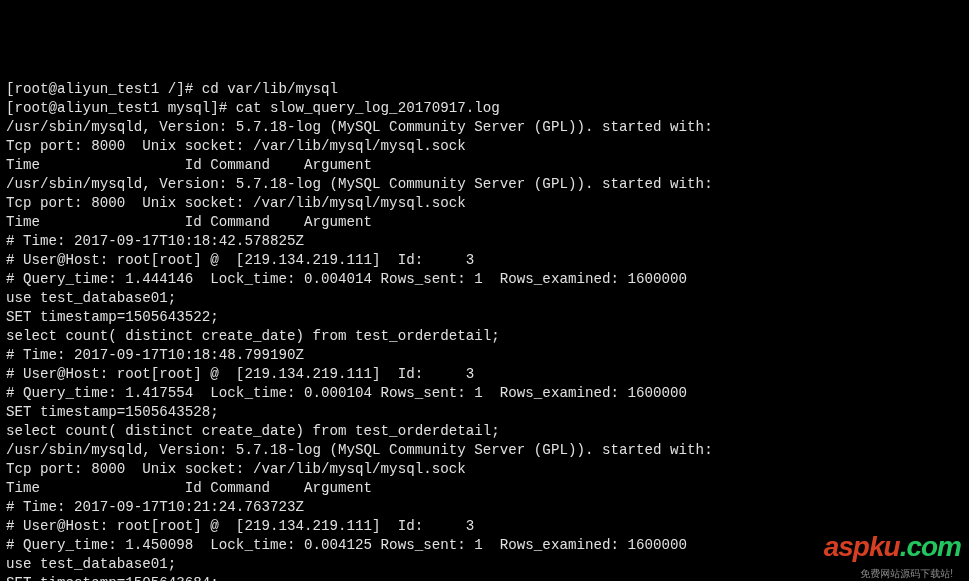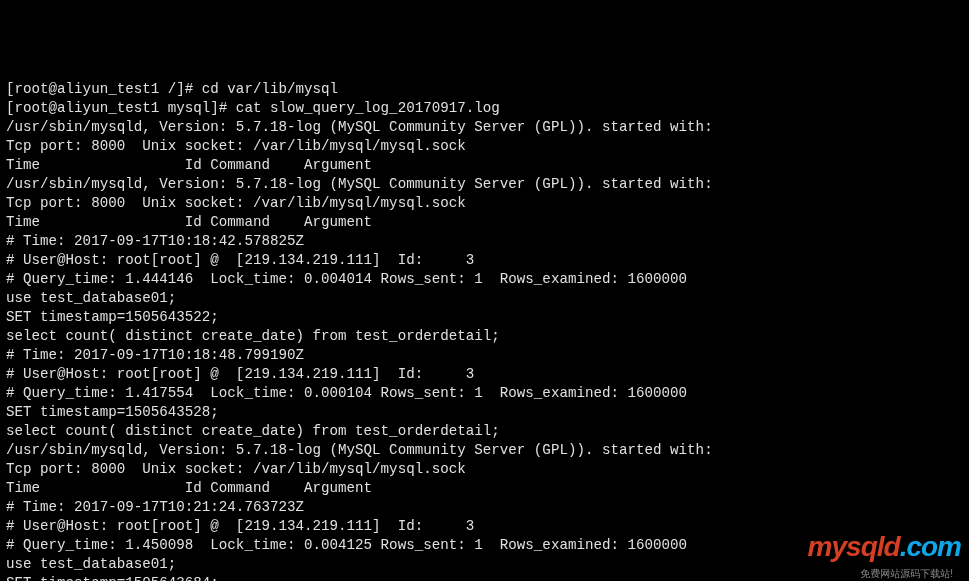--- a/index.html
+++ b/index.html
@@ -27,21 +27,21 @@
       position: absolute;
       bottom: 6px;
       right: 8px;
       font-family: Arial, sans-serif;
       font-weight: bold;
       font-size: 28px;
       font-style: italic;
       letter-spacing: -1px;
     }
     .wm-red { color: #d53f23; }
-    .wm-grey { color: #0ea5e9; }
+    .wm-grey { color: #22c55e; }
     .wm-sub {
       position: absolute;
       bottom: -8px;
       right: 8px;
       font-family: Arial, sans-serif;
       font-size: 10px;
       color: #888;
       font-style: normal;
       font-weight: normal;
       letter-spacing: 0;
@@ -49,18 +49,18 @@
   </style>
 </head>
 <body>
 
 
 
 <div id="terminal-output"><div class="line">[root@aliyun_test1 /]# cd var/lib/mysql</div><div class="line">[root@aliyun_test1 mysql]# cat slow_query_log_20170917.log</div><div class="line">/usr/sbin/mysqld, Version: 5.7.18-log (MySQL Community Server (GPL)). started with:</div><div class="line">Tcp port: 8000  Unix socket: /var/lib/mysql/mysql.sock</div><div class="line">Time                 Id Command    Argument</div><div class="line">/usr/sbin/mysqld, Version: 5.7.18-log (MySQL Community Server (GPL)). started with:</div><div class="line">Tcp port: 8000  Unix socket: /var/lib/mysql/mysql.sock</div><div class="line">Time                 Id Command    Argument</div><div class="line"># Time: 2017-09-17T10:18:42.578825Z</div><div class="line"># User@Host: root[root] @  [219.134.219.111]  Id:     3</div><div class="line"># Query_time: 1.444146  Lock_time: 0.004014 Rows_sent: 1  Rows_examined: 1600000</div><div class="line">use test_database01;</div><div class="line">SET timestamp=1505643522;</div><div class="line">select count( distinct create_date) from test_orderdetail;</div><div class="line"># Time: 2017-09-17T10:18:48.799190Z</div><div class="line"># User@Host: root[root] @  [219.134.219.111]  Id:     3</div><div class="line"># Query_time: 1.417554  Lock_time: 0.000104 Rows_sent: 1  Rows_examined: 1600000</div><div class="line">SET timestamp=1505643528;</div><div class="line">select count( distinct create_date) from test_orderdetail;</div><div class="line">/usr/sbin/mysqld, Version: 5.7.18-log (MySQL Community Server (GPL)). started with:</div><div class="line">Tcp port: 8000  Unix socket: /var/lib/mysql/mysql.sock</div><div class="line">Time                 Id Command    Argument</div><div class="line"># Time: 2017-09-17T10:21:24.763723Z</div><div class="line"># User@Host: root[root] @  [219.134.219.111]  Id:     3</div><div class="line"># Query_time: 1.450098  Lock_time: 0.004125 Rows_sent: 1  Rows_examined: 1600000</div><div class="line">use test_database01;</div><div class="line">SET timestamp=1505643684;</div></div>
 
 
 <div class="watermark">
-  <span class="wm-red">mysqld</span><span class="wm-grey">.com</span>
+  <span class="wm-red">aspku</span><span class="wm-grey">.com</span>
   <div class="wm-sub">免费网站源码下载站!</div>
 </div>
 
 
 
 
 </body></html>

